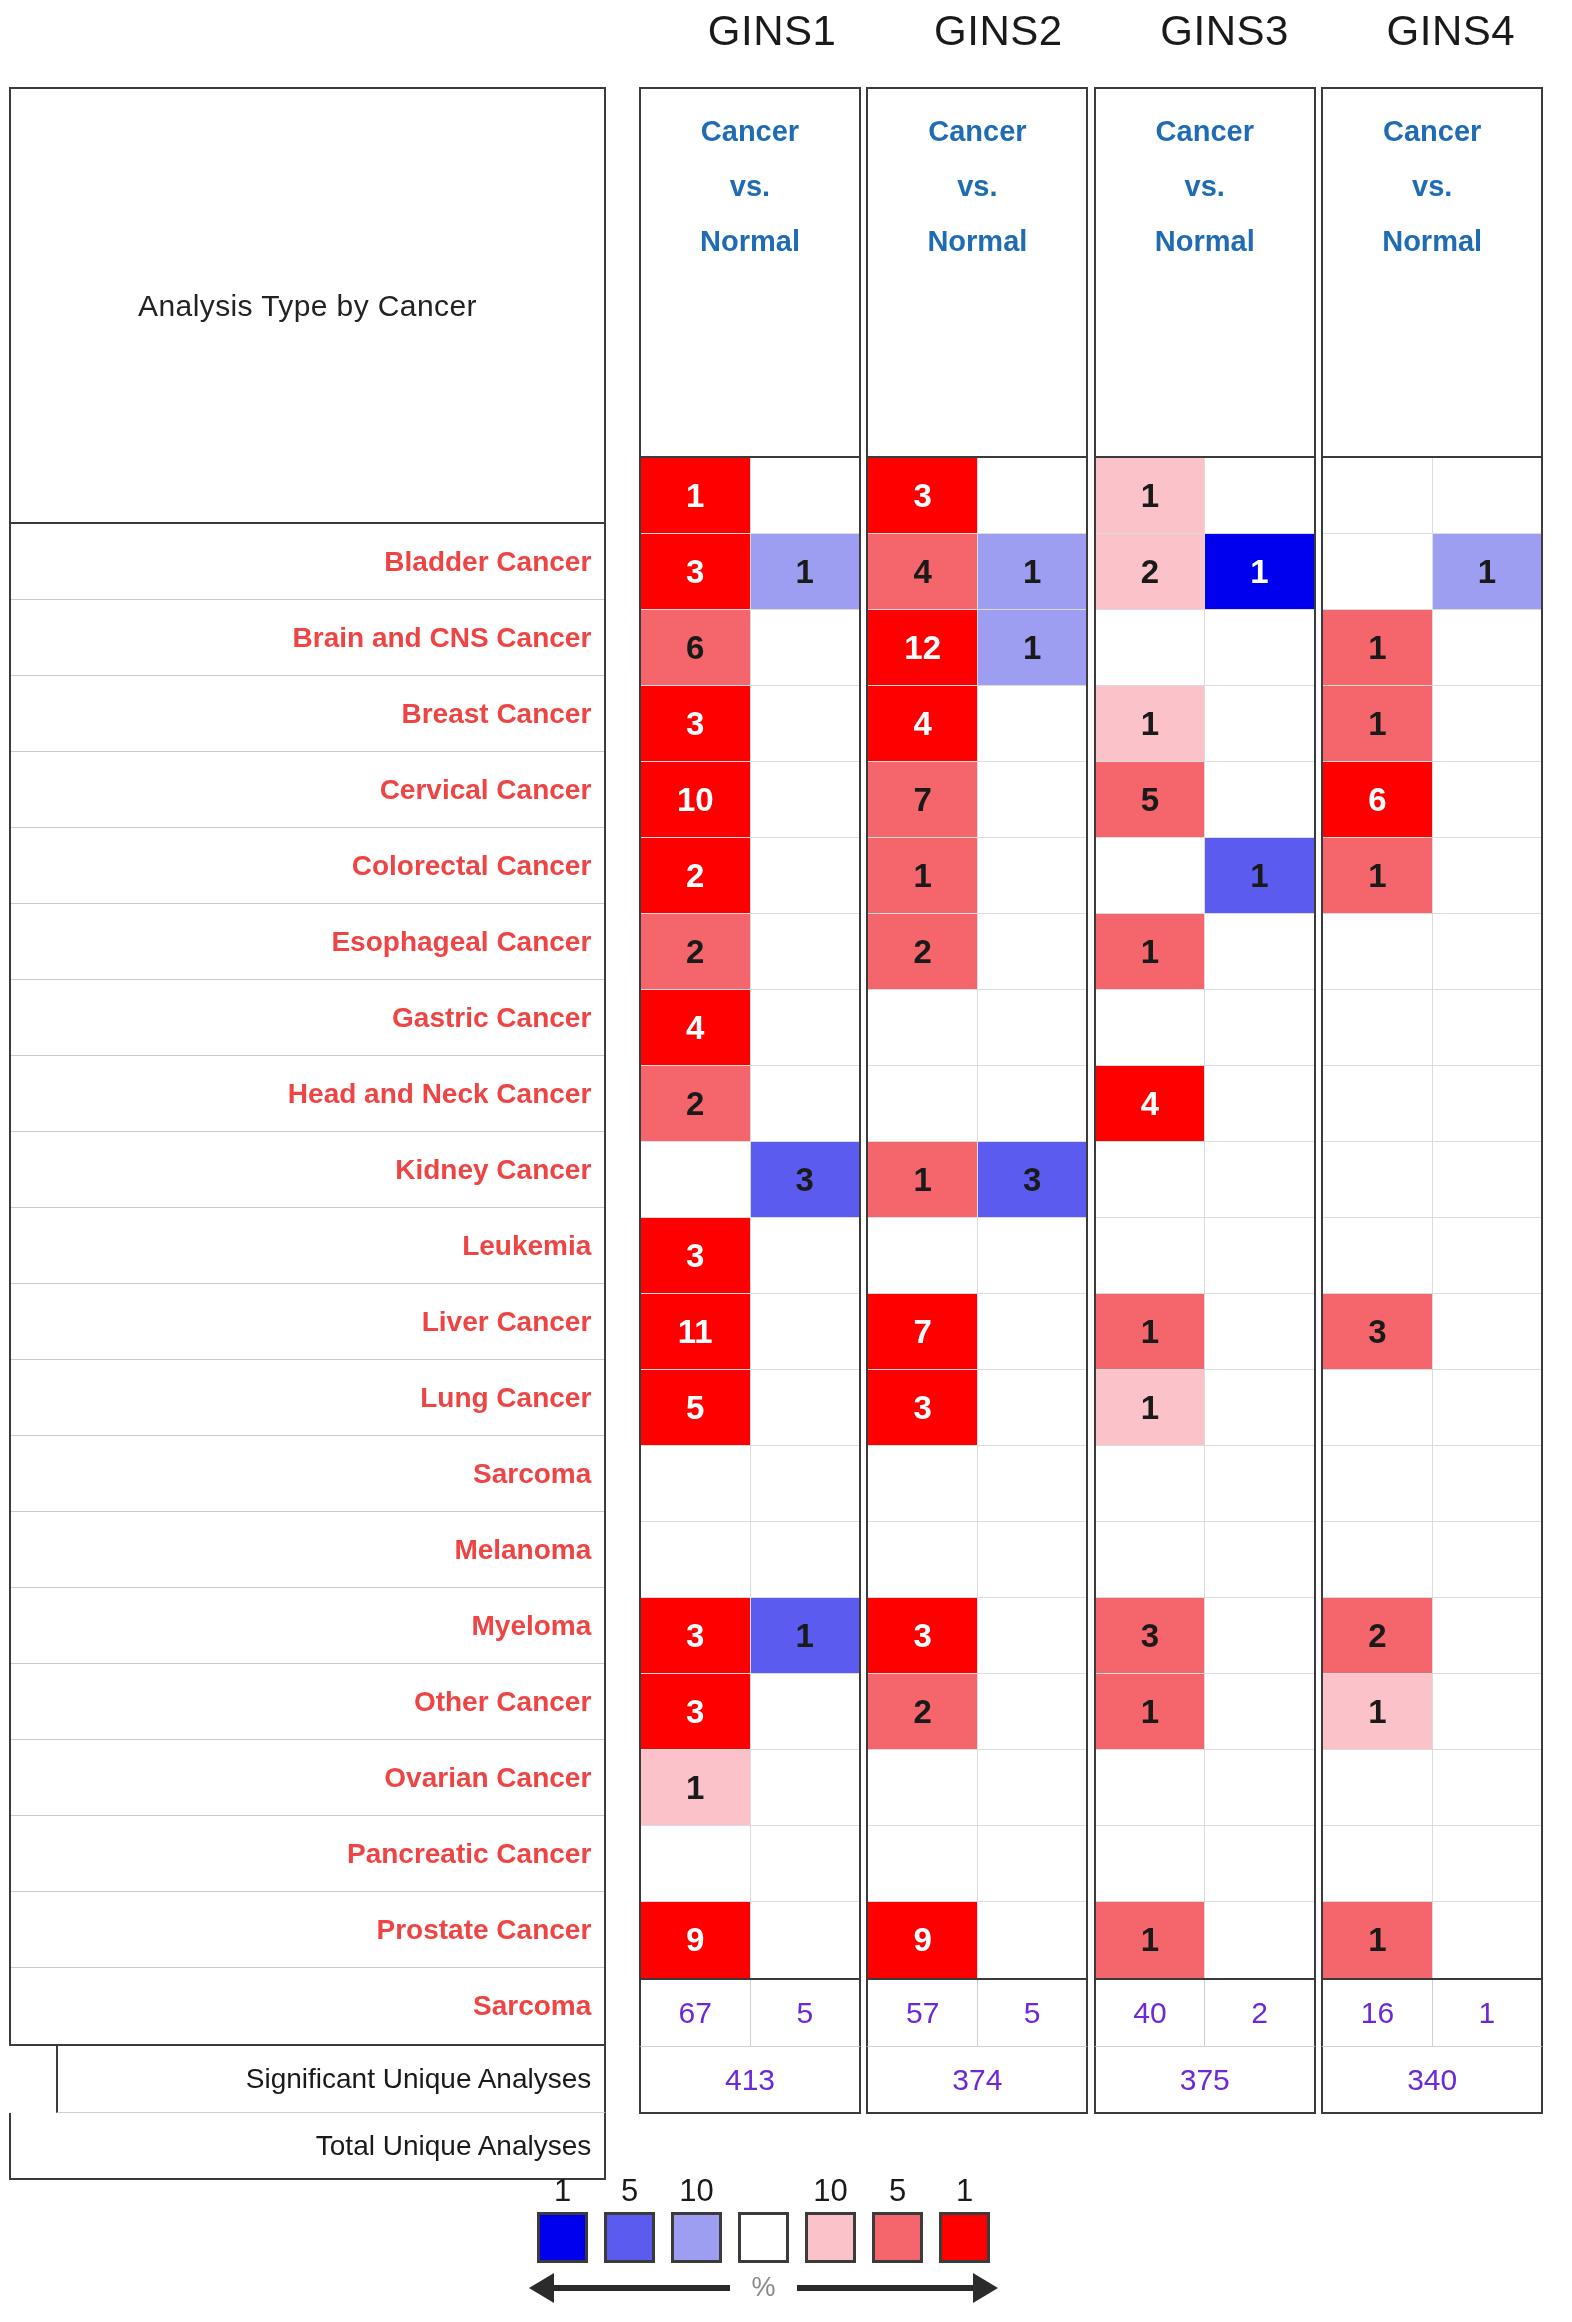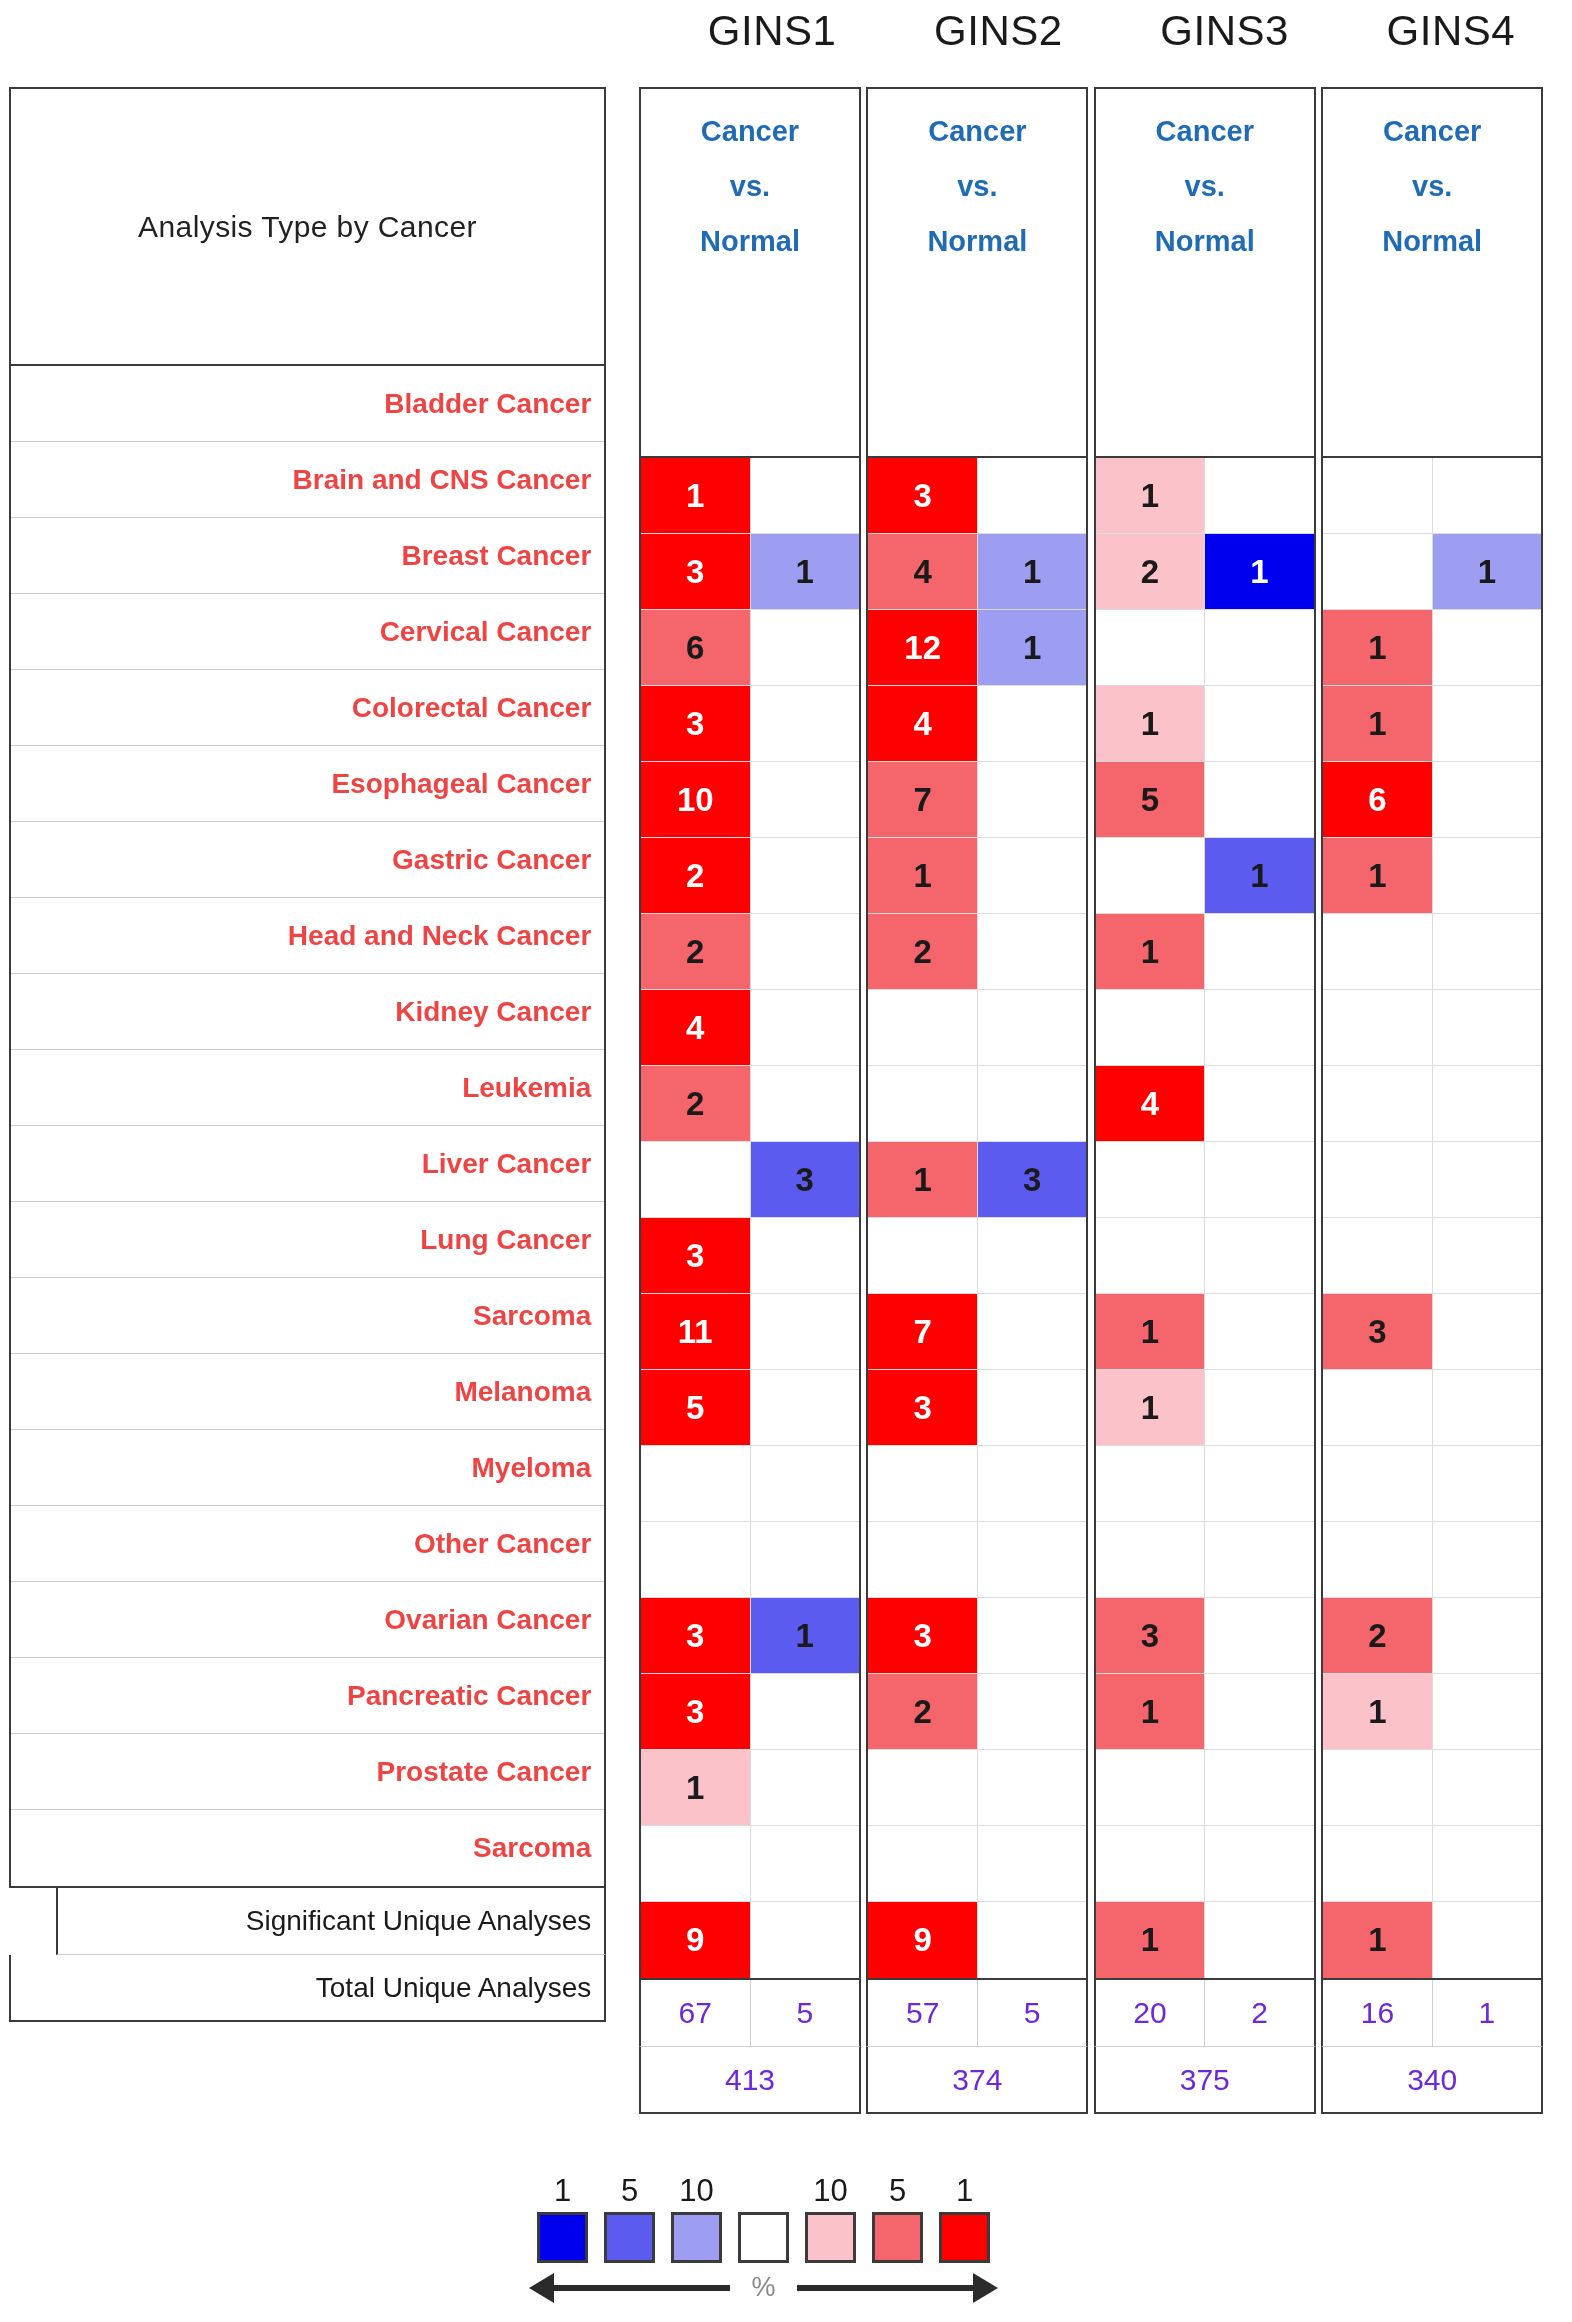--- a/index.html
+++ b/index.html
@@ -22,21 +22,21 @@
     letter-spacing:0.5px;
   }
 
   
   .tablewrap{position:absolute;left:9px;top:87px;width:1554px;}
   .grid{display:flex;align-items:flex-start;}
 
   
   .leftcol{width:597px;flex:0 0 597px;}
   .leftcol .headbox{
-    height:279px;box-sizing:border-box;
+    height:437px;box-sizing:border-box;
     border:2.7px solid #3b3b3b;background:#fff;
     display:flex;align-items:center;justify-content:center;
   }
   .headbox span{font-size:30px;color:#222;letter-spacing:0.4px;}
   .leftcol .bodybox{
     border-left:2.7px solid #3b3b3b;border-right:2.7px solid #3b3b3b;
     border-bottom:2.7px solid #3b3b3b;border-top:0;
     background:#fff;box-sizing:border-box;
   }
   .rowlabel{
@@ -470,21 +470,21 @@
               <div class="datarow">
                 <div class="cell empty"></div>
                 <div class="cell empty"></div>
               </div>
               <div class="datarow last">
                 <div class="cell c-r5">1</div>
                 <div class="cell empty"></div>
               </div>
             </div>
             <div class="genefoot sig">
-              <div class="fcell">20</div>
+              <div class="fcell">40</div>
               <div class="fcell">2</div>
             </div>
             <div class="genefoot">
               <div class="fcell wide">375</div>
             </div>
           </div>
           <div class="genecol">
             <div class="genehead">
               <div>Cancer</div>
               <div>vs.</div>

